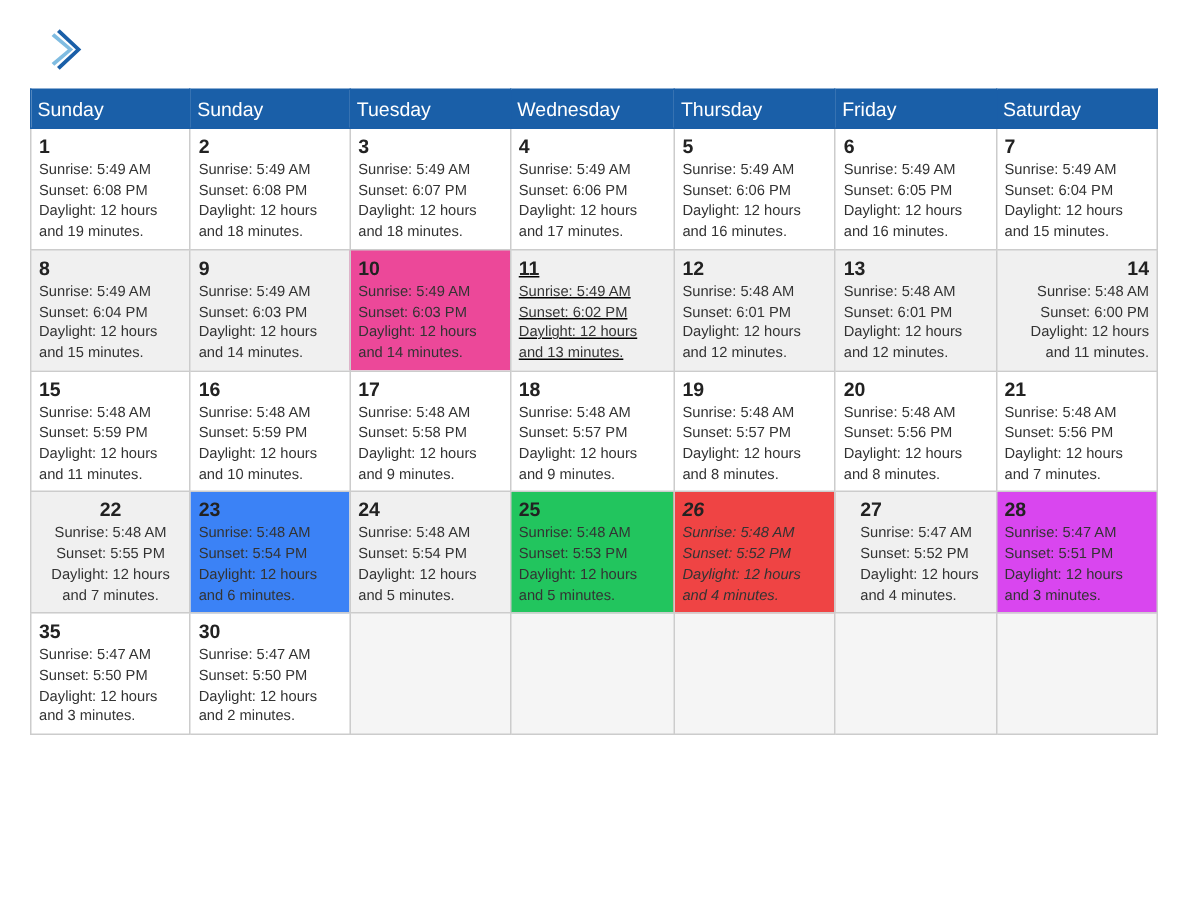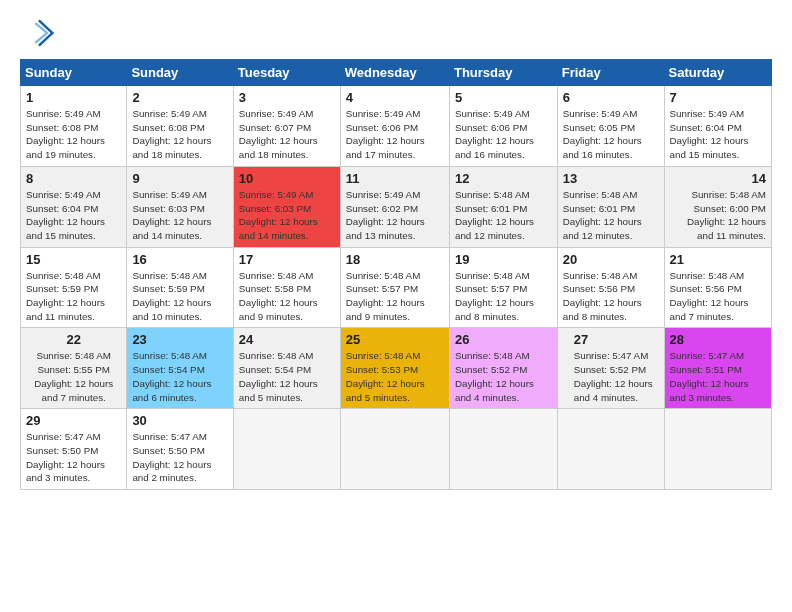--- a/index.html
+++ b/index.html
@@ -57,21 +57,21 @@
       width: 100%;
       border-collapse: collapse;
       font-size: 10.5px;
     }
     .calendar thead tr th {
       background: #1a5fa8;
       color: #fff;
       padding: 5px 4px;
       text-align: left;
       font-size: 13px;
-      font-weight: bold;
+      font-weight: normal;
       border: 1px solid #1a5fa8;
     }
     .calendar tbody tr td {
       border: 1px solid #ccc;
       padding: 4px 5px;
       vertical-align: top;
       background: #fff;
       height: 78px;
       width: 113px;
     }
@@ -184,28 +184,28 @@
 Daylight: 12 hours
 and 15 minutes.</div>
           </td>
           <td style="background: rgb(240, 240, 240);">
             <span class="day-number">9</span>
             <div class="day-detail" style="white-space: pre-line;">Sunrise: 5:49 AM
 Sunset: 6:03 PM
 Daylight: 12 hours
 and 14 minutes.</div>
           </td>
-          <td style="background: #ef4444;">
+          <td style="background: #ec4899;">
             <span class="day-number">10</span>
             <div class="day-detail" style="white-space: pre-line;">Sunrise: 5:49 AM
 Sunset: 6:03 PM
 Daylight: 12 hours
 and 14 minutes.</div>
           </td>
-          <td style="background: rgb(240, 240, 240);">
+          <td style="background: rgb(240, 240, 240); text-decoration: underline;">
             <span class="day-number">11</span>
             <div class="day-detail" style="white-space: pre-line;">Sunrise: 5:49 AM
 Sunset: 6:02 PM
 Daylight: 12 hours
 and 13 minutes.</div>
           </td>
           <td style="background: rgb(240, 240, 240); margin-top: 24px;">
             <span class="day-number">12</span>
             <div class="day-detail" style="white-space: pre-line;">Sunrise: 5:48 AM
 Sunset: 6:01 PM
@@ -279,42 +279,42 @@
           </td>
         </tr>
         <tr>
           <td style="background: rgb(240, 240, 240); text-align: center;">
             <span class="day-number">22</span>
             <div class="day-detail" style="white-space: pre-line;">Sunrise: 5:48 AM
 Sunset: 5:55 PM
 Daylight: 12 hours
 and 7 minutes.</div>
           </td>
-          <td style="background: #7dd3fc;">
+          <td style="background: #3b82f6;">
             <span class="day-number">23</span>
             <div class="day-detail" style="white-space: pre-line;">Sunrise: 5:48 AM
 Sunset: 5:54 PM
 Daylight: 12 hours
 and 6 minutes.</div>
           </td>
           <td style="background: rgb(240, 240, 240);">
             <span class="day-number">24</span>
             <div class="day-detail" style="white-space: pre-line;">Sunrise: 5:48 AM
 Sunset: 5:54 PM
 Daylight: 12 hours
 and 5 minutes.</div>
           </td>
-          <td style="background: #eab308; margin-top: 20px;">
+          <td style="background: #22c55e; margin-top: 20px;">
             <span class="day-number">25</span>
             <div class="day-detail" style="white-space: pre-line;">Sunrise: 5:48 AM
 Sunset: 5:53 PM
 Daylight: 12 hours
 and 5 minutes.</div>
           </td>
-          <td style="background: #f0abfc;">
+          <td style="background: #ef4444; font-style: italic;">
             <span class="day-number">26</span>
             <div class="day-detail" style="white-space: pre-line;">Sunrise: 5:48 AM
 Sunset: 5:52 PM
 Daylight: 12 hours
 and 4 minutes.</div>
           </td>
           <td style="background: rgb(240, 240, 240); padding-left: 16px;">
             <span class="day-number">27</span>
             <div class="day-detail" style="white-space: pre-line;">Sunrise: 5:47 AM
 Sunset: 5:52 PM
@@ -324,21 +324,21 @@
           <td style="background: #d946ef;">
             <span class="day-number">28</span>
             <div class="day-detail" style="white-space: pre-line;">Sunrise: 5:47 AM
 Sunset: 5:51 PM
 Daylight: 12 hours
 and 3 minutes.</div>
           </td>
         </tr>
         <tr>
           <td>
-            <span class="day-number">29</span>
+            <span class="day-number">35</span>
             <div class="day-detail" style="white-space: pre-line;">Sunrise: 5:47 AM
 Sunset: 5:50 PM
 Daylight: 12 hours
 and 3 minutes.</div>
           </td>
           <td>
             <span class="day-number">30</span>
             <div class="day-detail" style="white-space: pre-line;">Sunrise: 5:47 AM
 Sunset: 5:50 PM
 Daylight: 12 hours

